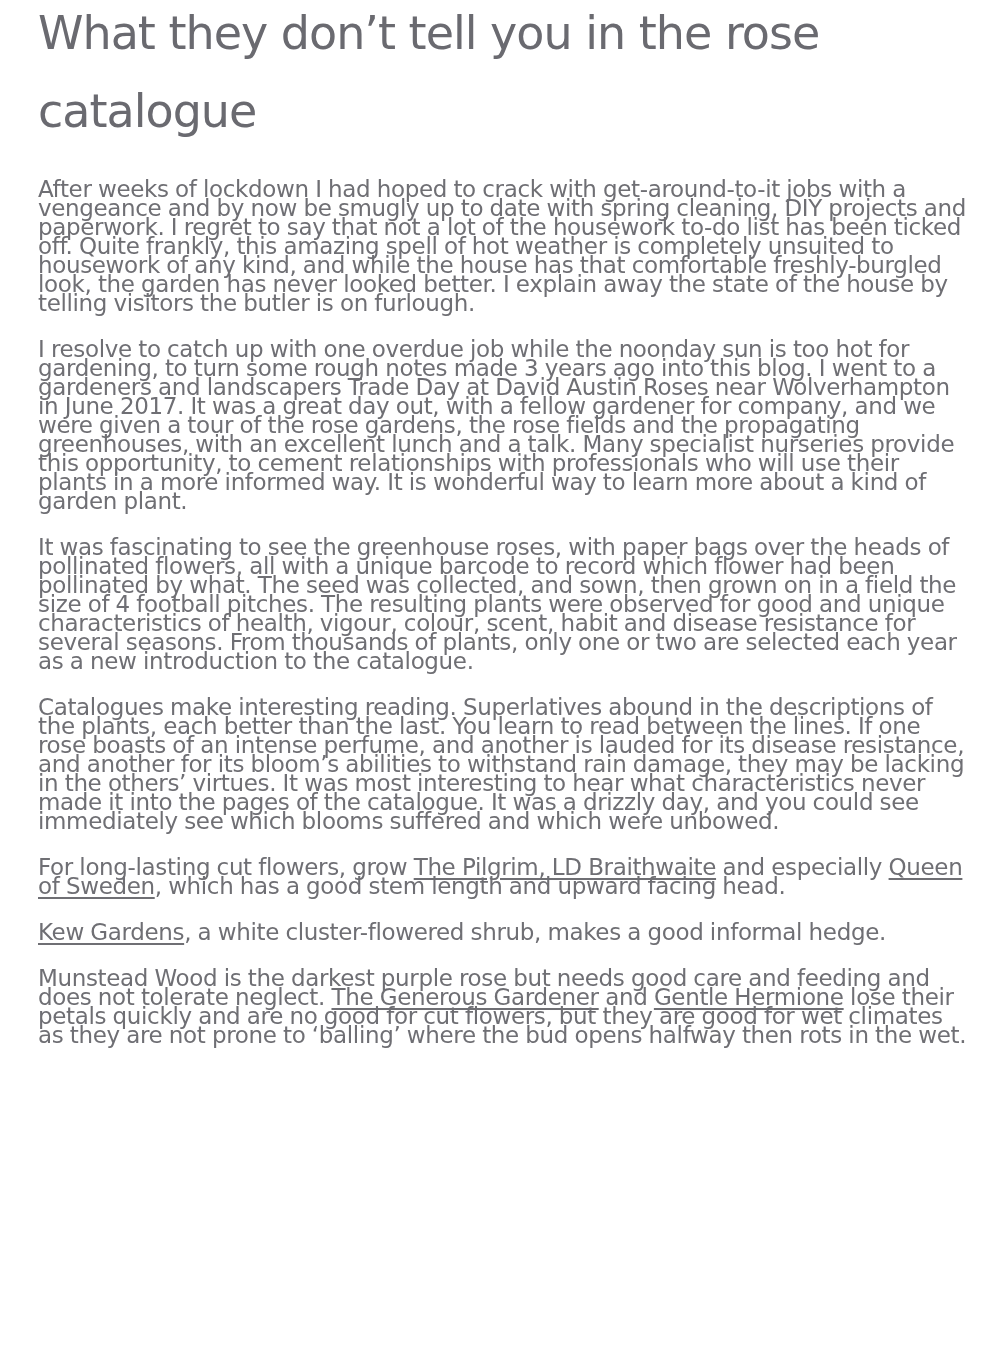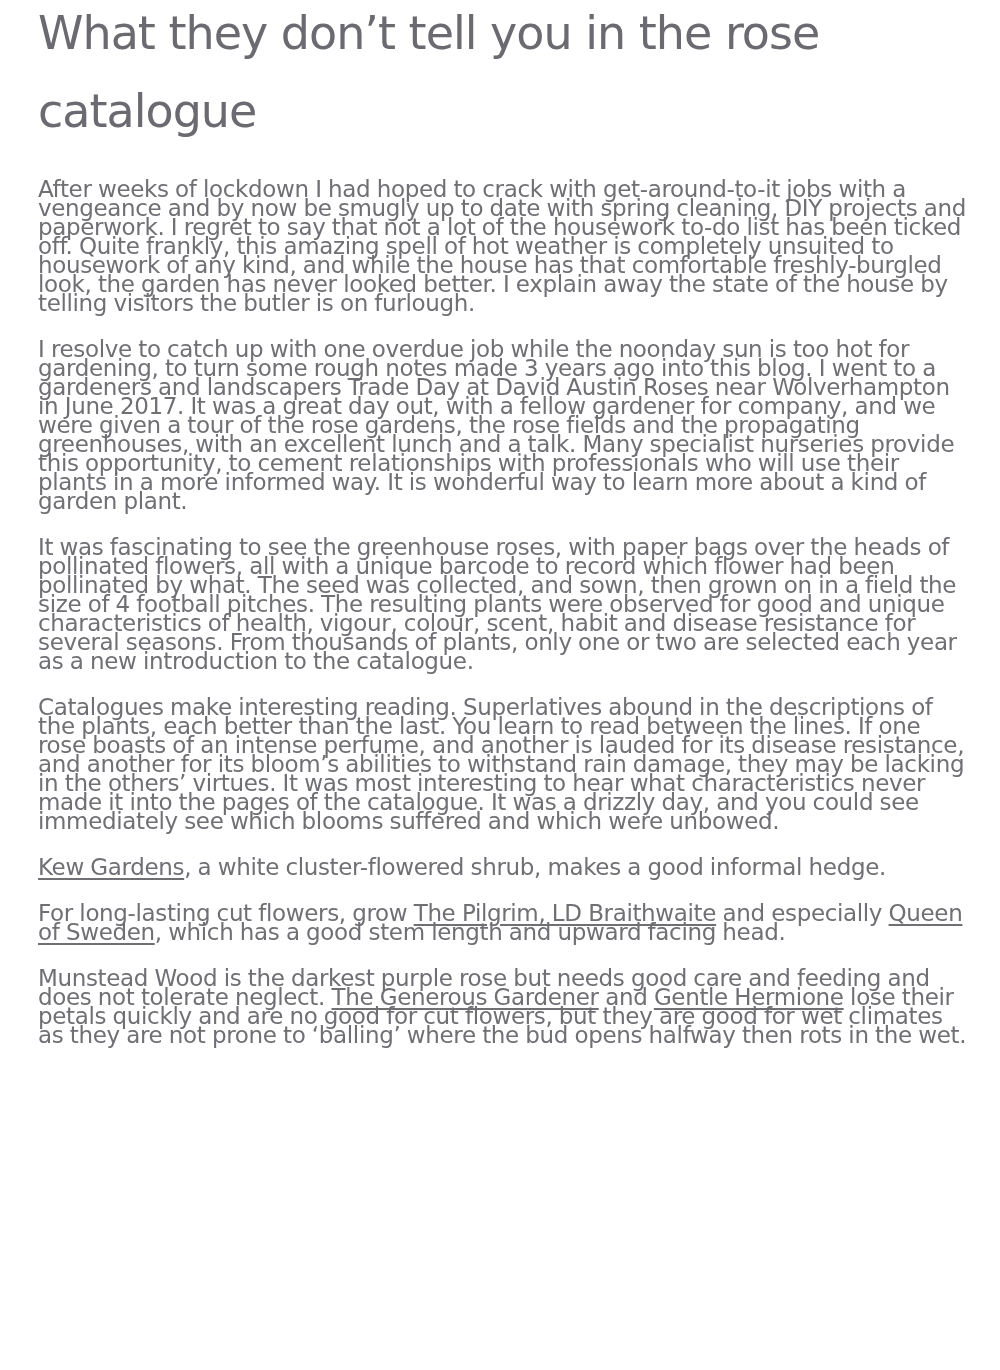--- a/index.html
+++ b/index.html
@@ -43,18 +43,18 @@
 <body>
 
 <div class="article">
   <h1 class="title">What they don’t tell you in the rose catalogue</h1>
 
   <p class="para">After weeks of lockdown I had hoped to crack with get-around-to-it jobs with a vengeance and by now be smugly up to date with spring cleaning, DIY projects and paperwork. I regret to say that not a lot of the housework to-do list has been ticked off. Quite frankly, this amazing spell of hot weather is completely unsuited to housework of any kind, and while the house has that comfortable freshly-burgled look, the garden has never looked better. I explain away the state of the house by telling visitors the butler is on furlough.</p>
   <p class="para">I resolve to catch up with one overdue job while the noonday sun is too hot for gardening, to turn some rough notes made 3 years ago into this blog. I went to a gardeners and landscapers Trade Day at David Austin Roses near Wolverhampton in June 2017. It was a great day out, with a fellow gardener for company, and we were given a tour of the rose gardens, the rose fields and the propagating greenhouses, with an excellent lunch and a talk. Many specialist nurseries provide this opportunity, to cement relationships with professionals who will use their plants in a more informed way. It is wonderful way to learn more about a kind of garden plant.</p>
   <p class="para">It was fascinating to see the greenhouse roses, with paper bags over the heads of pollinated flowers, all with a unique barcode to record which flower had been pollinated by what. The seed was collected, and sown, then grown on in a field the size of 4 football pitches. The resulting plants were observed for good and unique characteristics of health, vigour, colour, scent, habit and disease resistance for several seasons. From thousands of plants, only one or two are selected each year as a new introduction to the catalogue.</p>
   <p class="para">Catalogues make interesting reading. Superlatives abound in the descriptions of the plants, each better than the last. You learn to read between the lines. If one rose boasts of an intense perfume, and another is lauded for its disease resistance, and another for its bloom’s abilities to withstand rain damage, they may be lacking in the others’ virtues. It was most interesting to hear what characteristics never made it into the pages of the catalogue. It was a drizzly day, and you could see immediately see which blooms suffered and which were unbowed.</p>
 
+  <p class="para"><span>For long-lasting cut flowers, grow </span><a href="#">The Pilgrim, LD Braithwaite</a><span> and especially </span><a href="#">Queen of Sweden</a><span>, which has a good stem length and upward facing head.</span></p>
+
   <p class="para"><a href="#">Kew Gardens</a><span>, a white cluster-flowered shrub, makes a good informal hedge.</span></p>
-
-  <p class="para"><span>For long-lasting cut flowers, grow </span><a href="#">The Pilgrim, LD Braithwaite</a><span> and especially </span><a href="#">Queen of Sweden</a><span>, which has a good stem length and upward facing head.</span></p>
 
   <p class="para"><span>Munstead Wood is the darkest purple rose but needs good care and feeding and does not tolerate neglect. </span><a href="#">The Generous Gardener</a><span> and </span><a href="#">Gentle Hermione</a><span> lose their petals quickly and are no good for cut flowers, but they are good for wet climates as they are not prone to ‘balling’ where the bud opens halfway then rots in the wet.</span></p>
 </div>
 
 </body></html>

